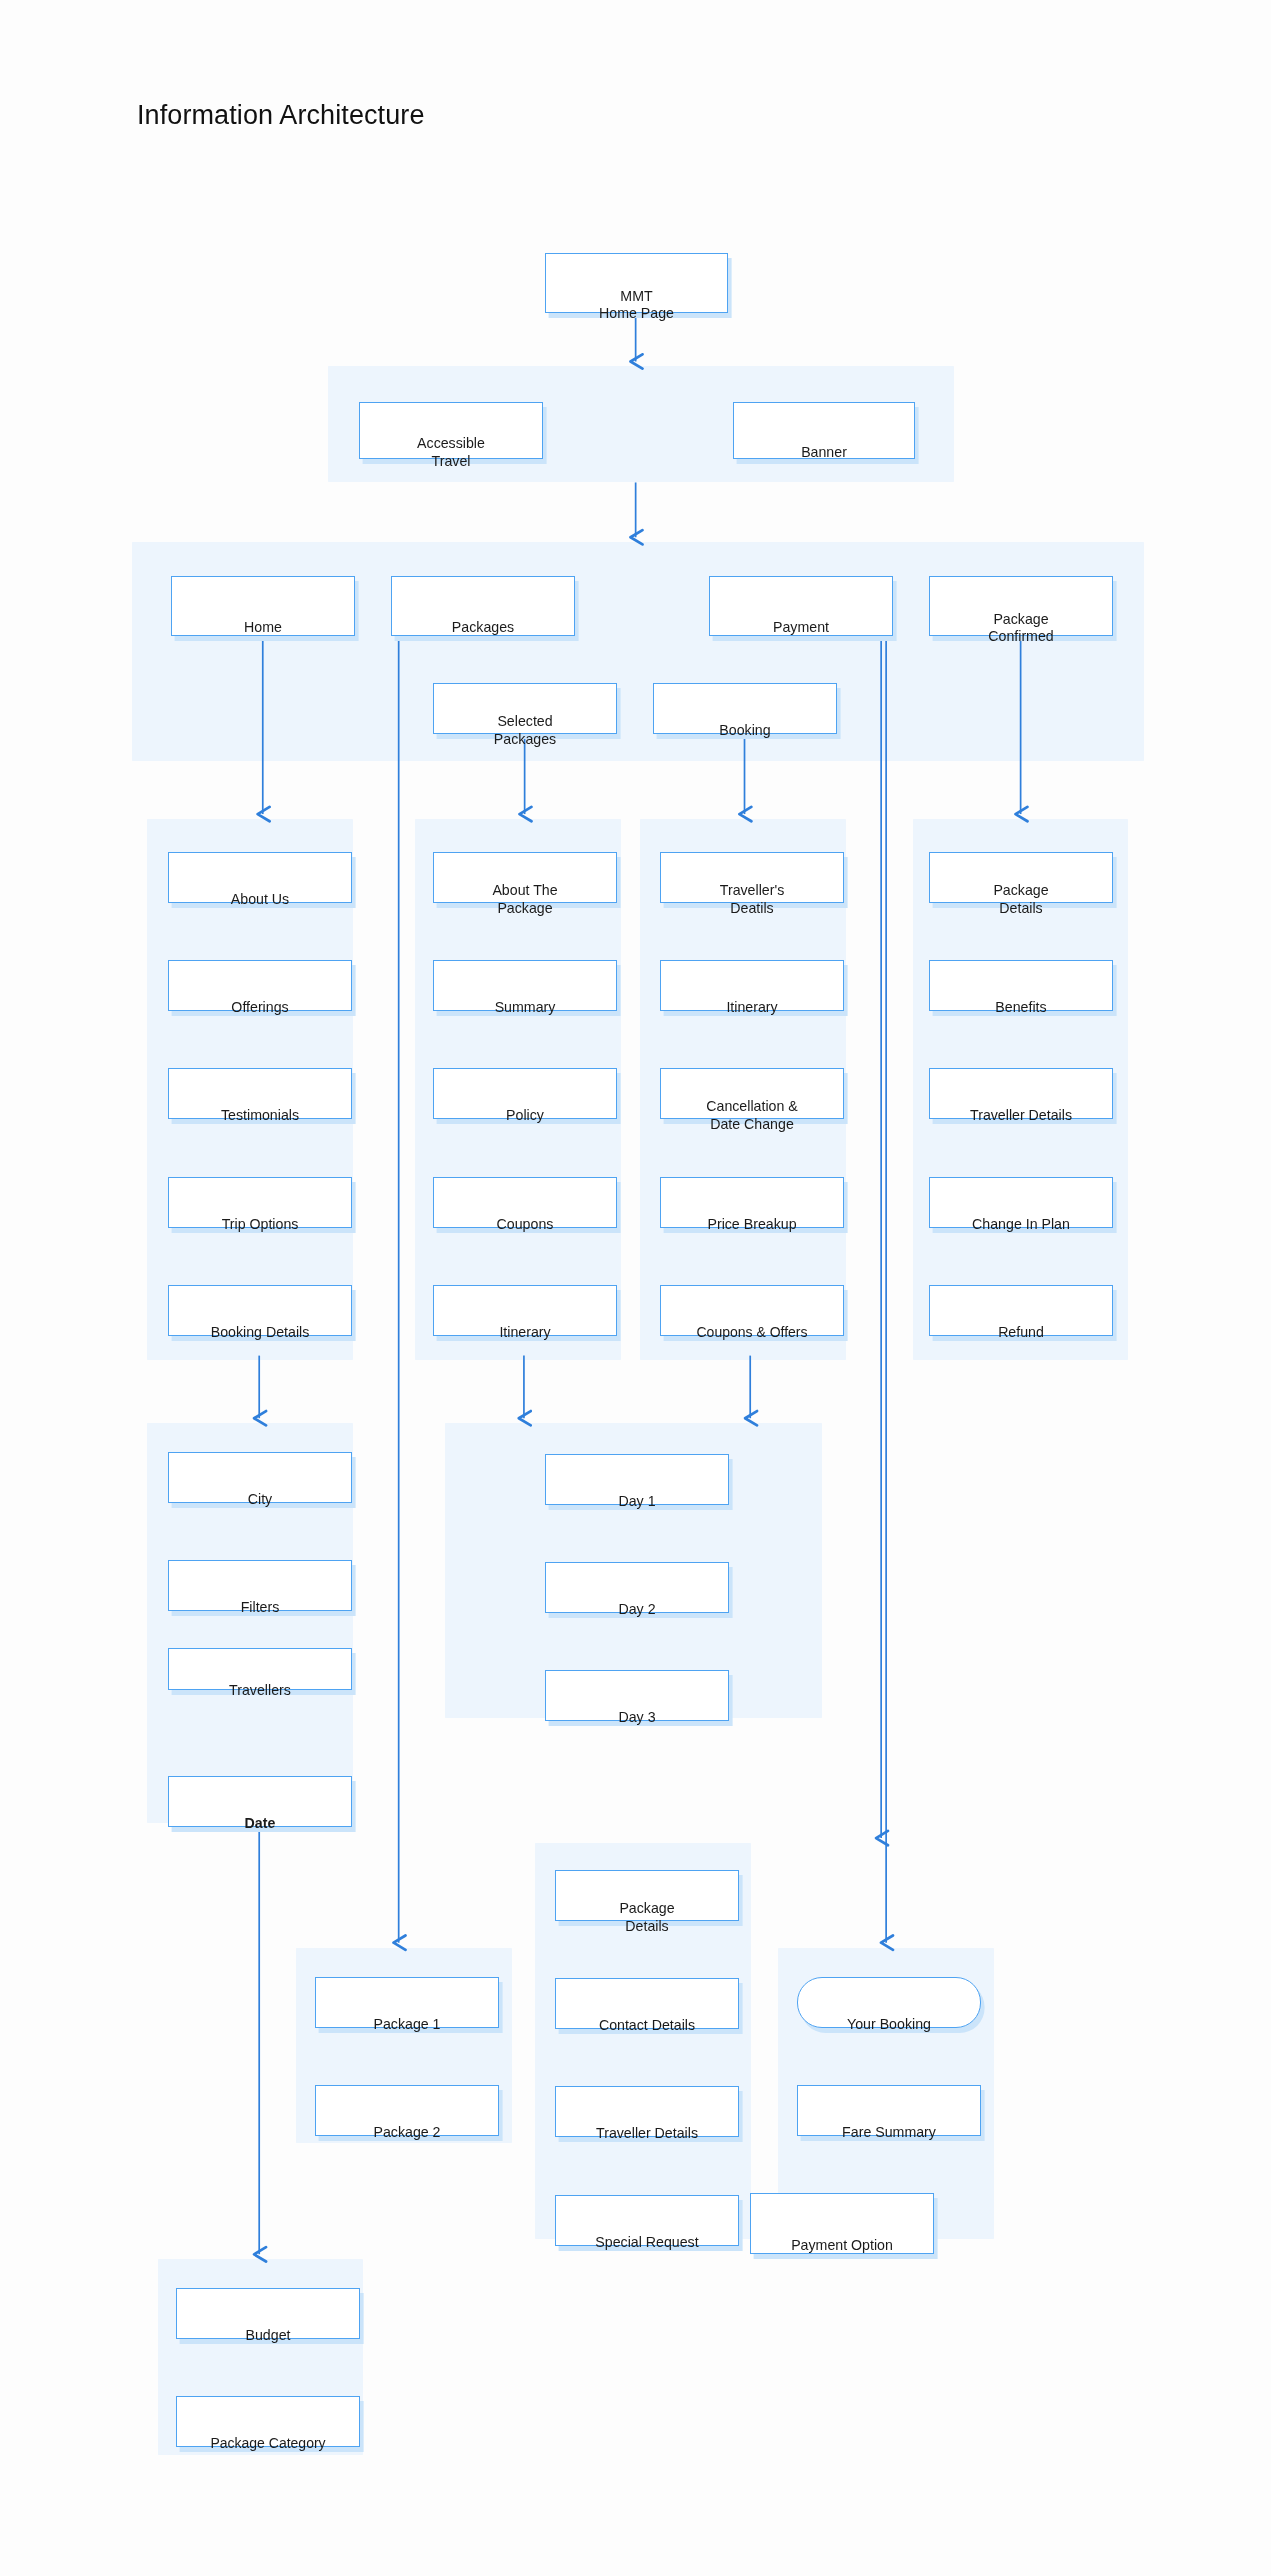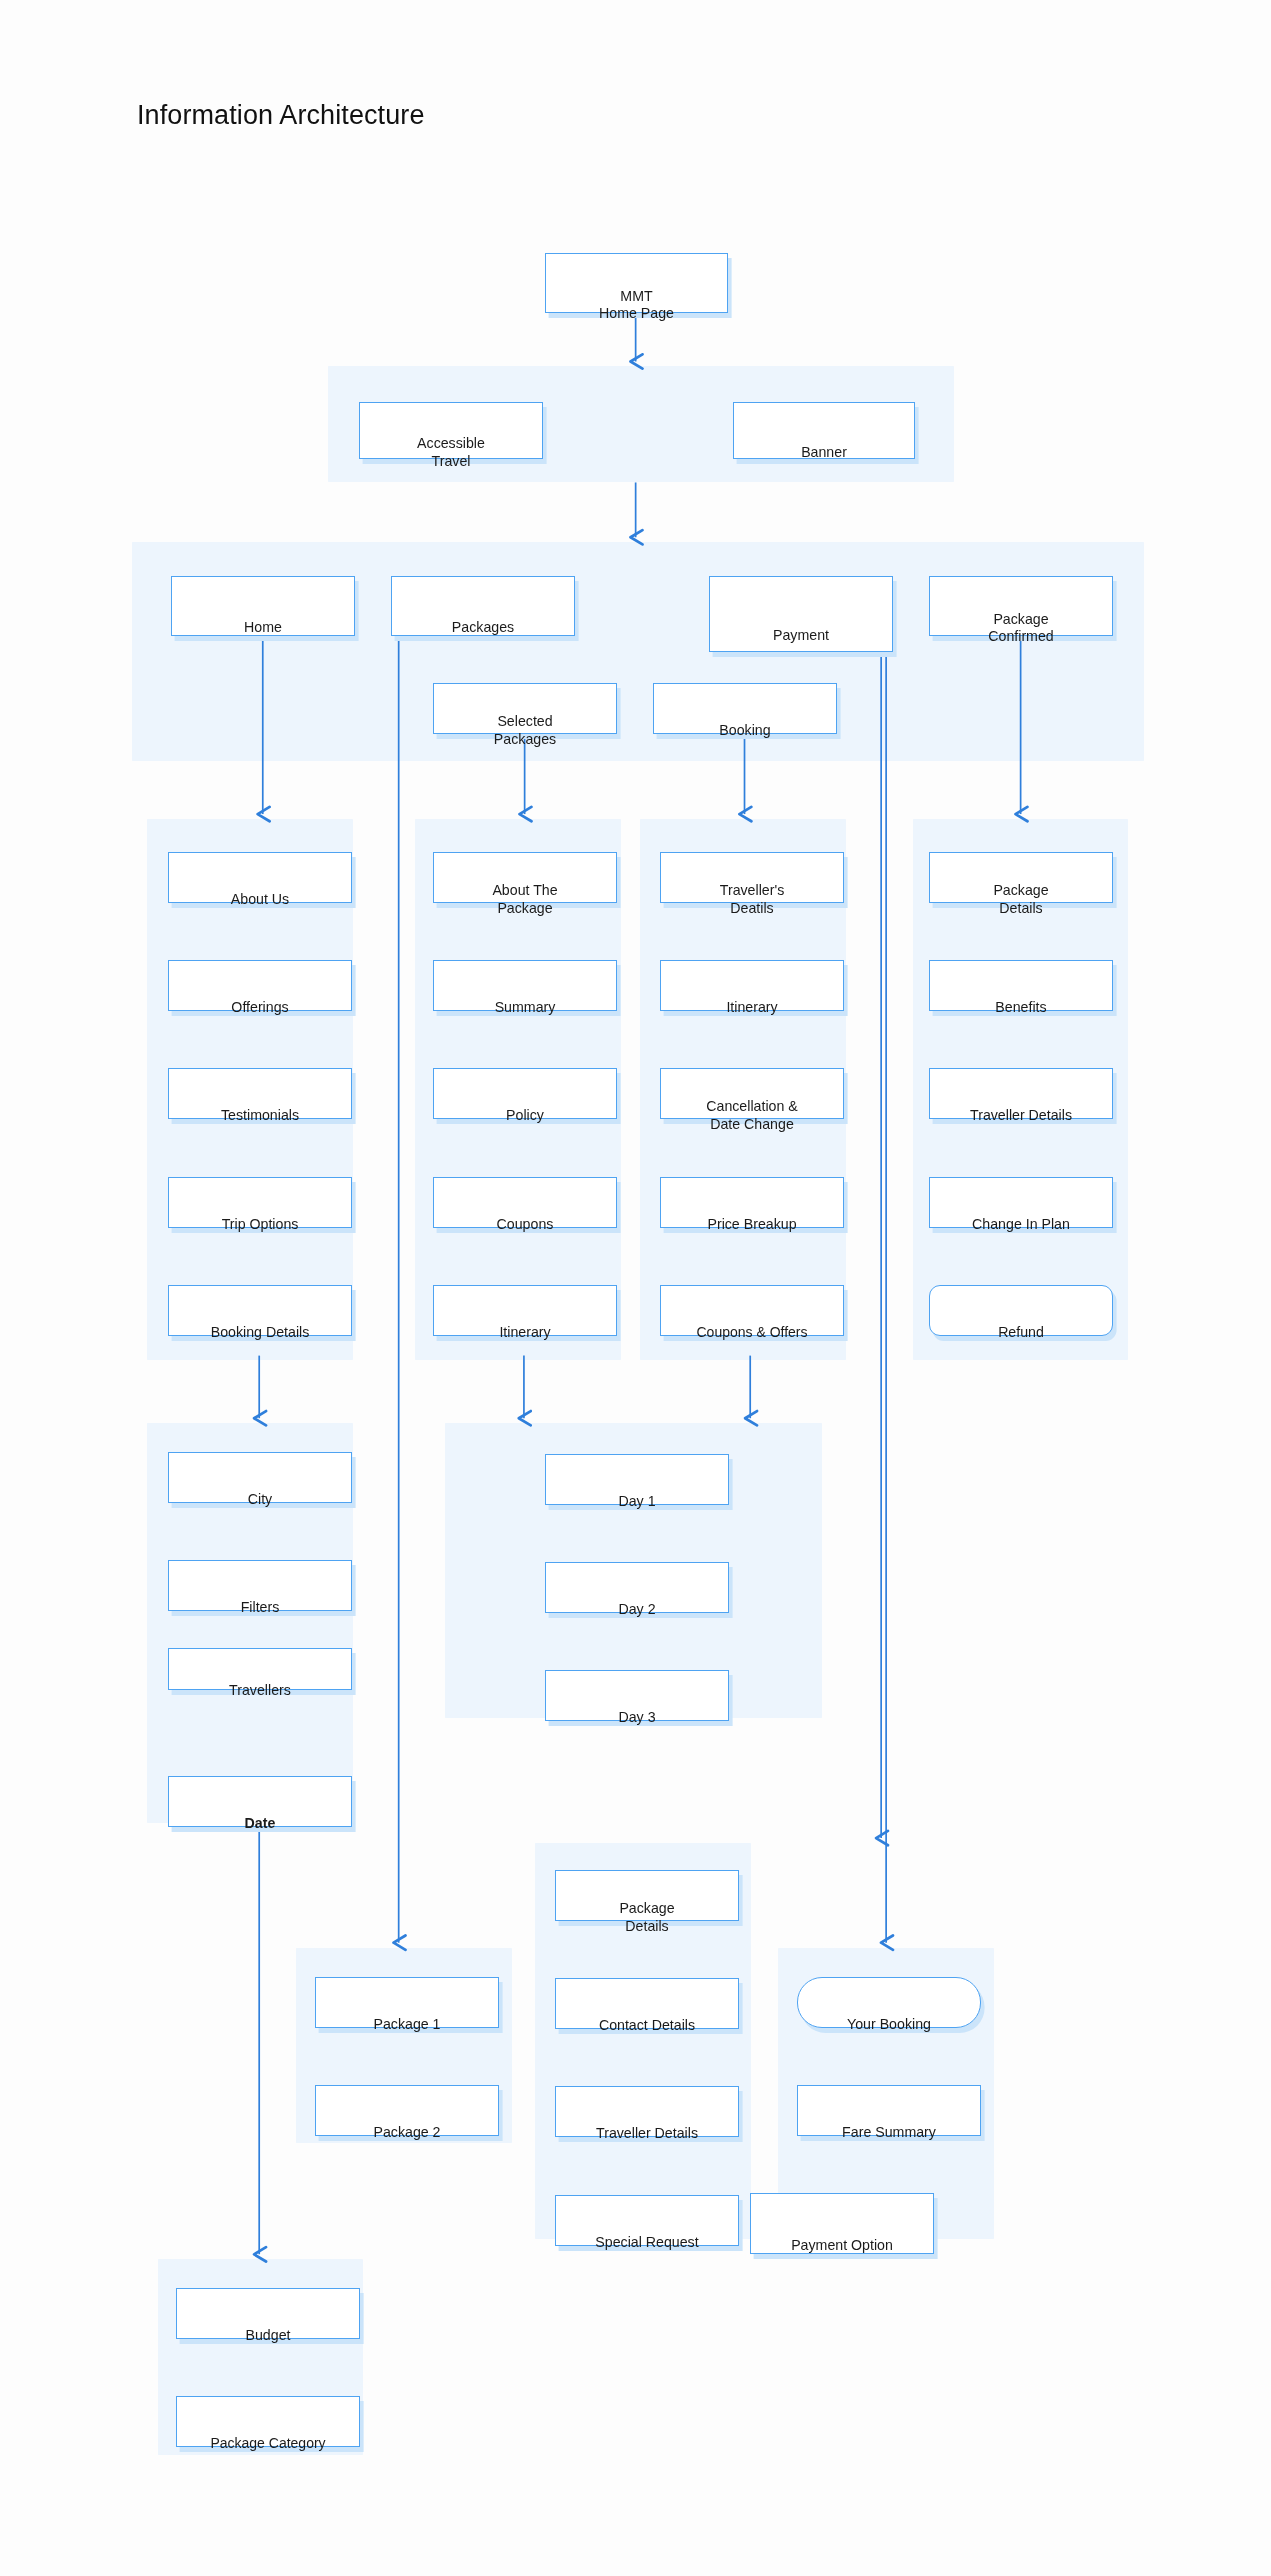--- a/index.html
+++ b/index.html
@@ -112,21 +112,21 @@
   <div class="node" style="left:733px;top:402px;width:182px;height:57px;">
     <span class="lbl">Banner</span>
   </div>
 
   <div class="node" style="left:171px;top:576px;width:184px;height:60px;">
     <span class="lbl">Home</span>
   </div>
   <div class="node" style="left:391px;top:576px;width:184px;height:60px;">
     <span class="lbl">Packages</span>
   </div>
-  <div class="node" style="left:709px;top:576px;width:184px;height:76px;">
+  <div class="node" style="left:709px;top:576px;width:184px;height:60px;">
     <span class="lbl">Payment</span>
   </div>
   <div class="node" style="left:929px;top:576px;width:184px;height:60px;">
     <span class="lbl">Package
 Confirmed</span>
   </div>
 
   <div class="node" style="left:433px;top:683px;width:184px;height:51px;">
     <span class="lbl">Selected
 Packages</span>
@@ -192,21 +192,21 @@
   </div>
   <div class="node" style="left:929px;top:960px;width:184px;height:51px;">
     <span class="lbl">Benefits</span>
   </div>
   <div class="node" style="left:929px;top:1068px;width:184px;height:51px;">
     <span class="lbl">Traveller Details</span>
   </div>
   <div class="node" style="left:929px;top:1177px;width:184px;height:51px;">
     <span class="lbl">Change In Plan</span>
   </div>
-  <div class="node" style="left:929px;top:1285px;width:184px;height:51px;border-radius:11px;">
+  <div class="node" style="left:929px;top:1285px;width:184px;height:51px;">
     <span class="lbl">Refund</span>
   </div>
 
   <div class="node" style="left:168px;top:1452px;width:184px;height:51px;">
     <span class="lbl">City</span>
   </div>
   <div class="node" style="left:168px;top:1560px;width:184px;height:51px;">
     <span class="lbl">Filters</span>
   </div>
   <div class="node" style="left:168px;top:1648px;width:184px;height:42px;text-align:right;">

